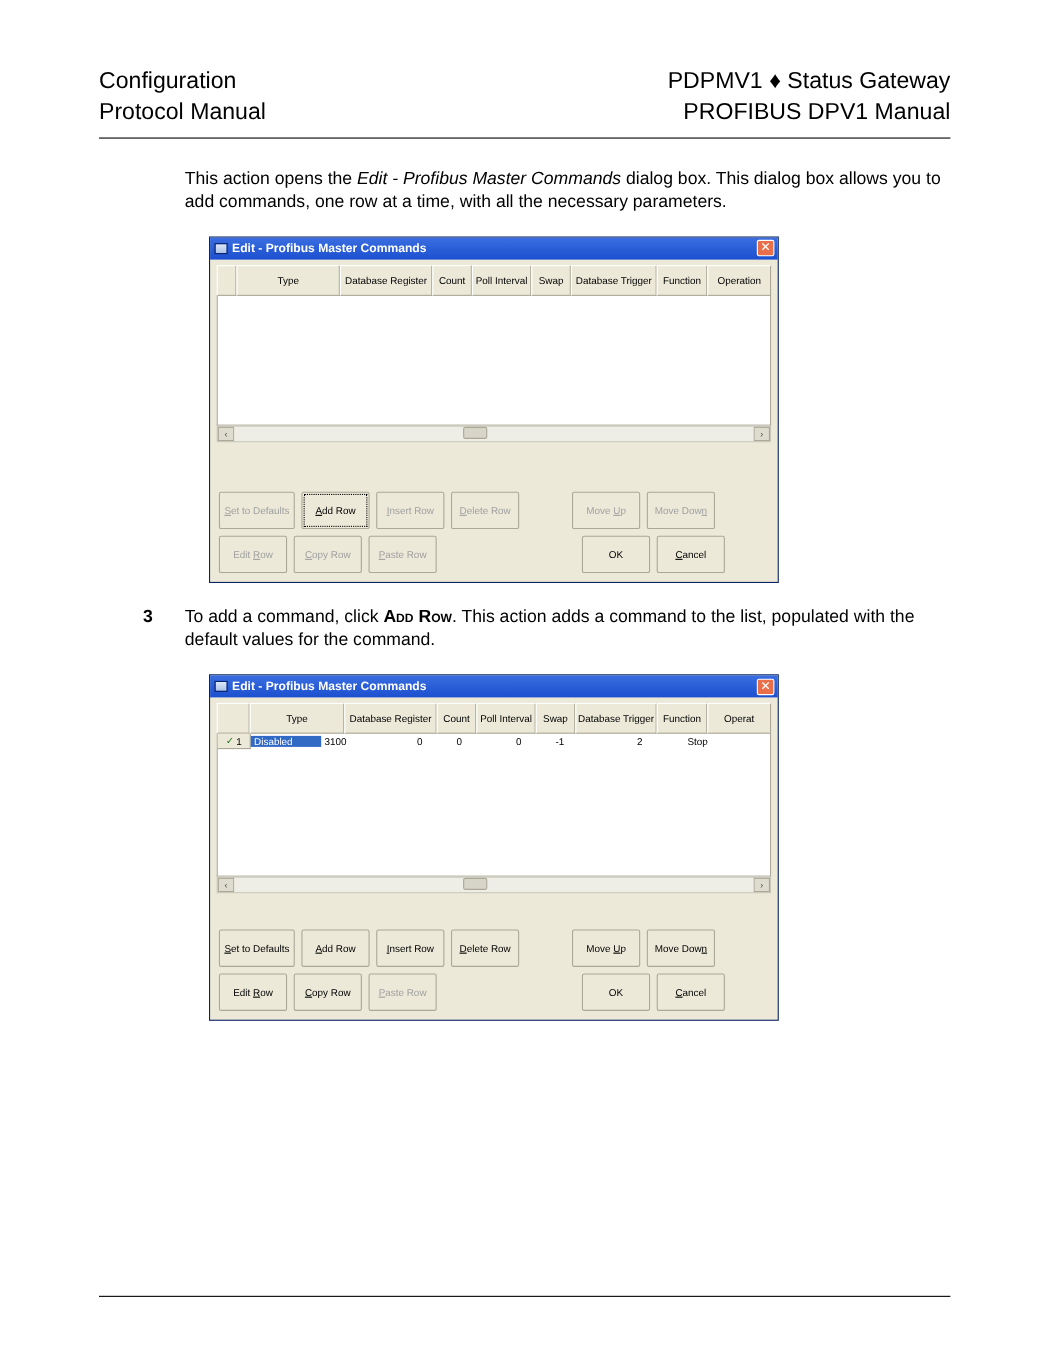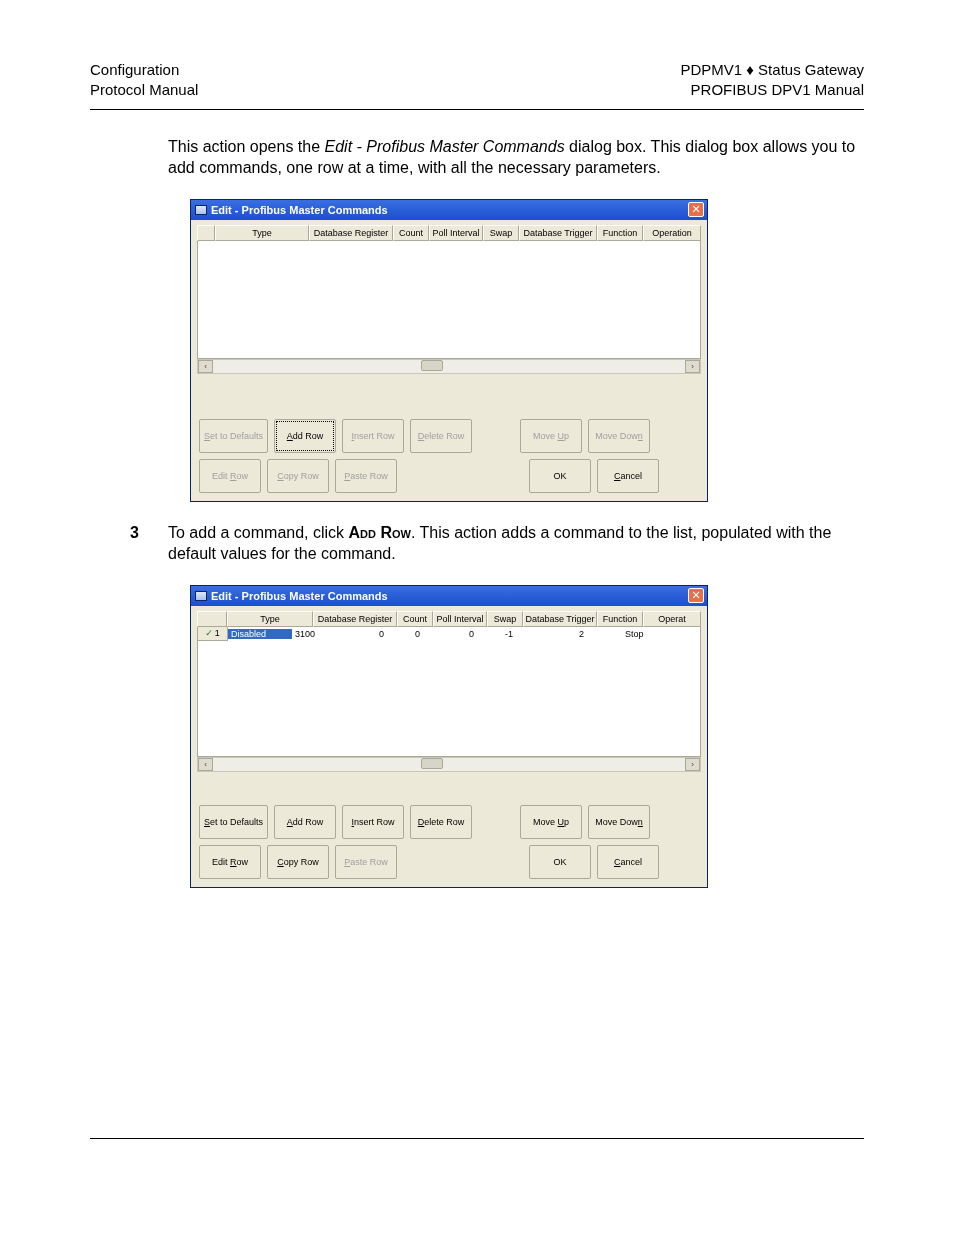--- a/index.html
+++ b/index.html
@@ -9,21 +9,21 @@
     background: #fff;
     color: #000;
     width: 954px;
   }
   .page {
     padding: 60px 90px 40px 90px;
   }
   .header-line {
     display: flex;
     justify-content: space-between;
-    font-size: 15px;
+    font-size: 21px;
     line-height: 1.35;
   }
   .hr {
     border: none;
     border-top: 1.5px solid #000;
     margin: 8px 0 26px 0;
   }
   .body-text {
     margin-left: 78px;
     font-size: 16px;
@@ -92,21 +92,21 @@
     font-family: Arial, sans-serif;
     border-radius: 2px;
   }
   .grid-area {
     margin: 5px 6px 4px 6px;
   }
   .grid-head {
     display: flex;
     background: #ece9d8;
     font-size: 9px;
-    height: 16px;
+    height: 28px;
   }
   .gh {
     border: 1px solid #aca899;
     border-left: 1px solid #fff;
     border-top: 1px solid #fff;
     box-sizing: border-box;
     background: #ece9d8;
     display: flex;
     align-items: center;
     justify-content: center;

